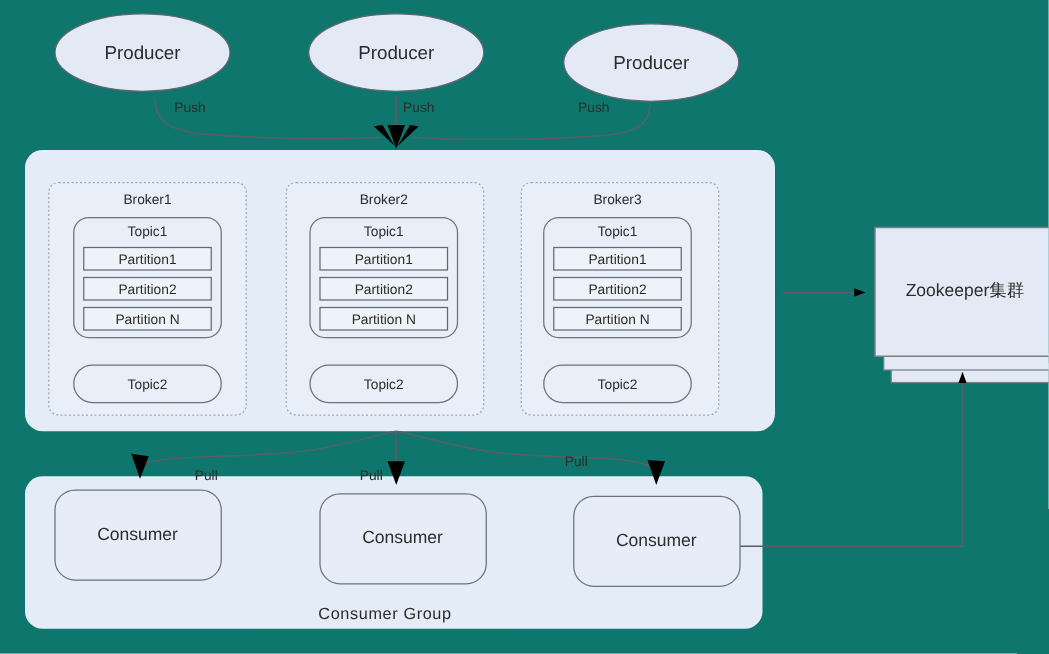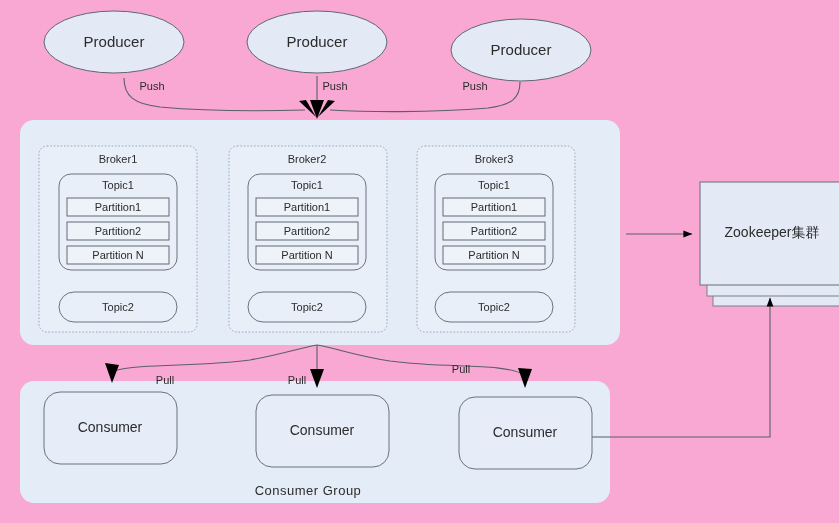--- a/index.html
+++ b/index.html
@@ -7,21 +7,21 @@
     padding: 0;
     background: #ffffff;
   }
   body {
     font-family: "Liberation Sans", sans-serif;
   }
   #canvas {
     position: relative;
     width: 839px;
     height: 523px;
-    background: #f9a8d4;
+    background: #0f766e;
     overflow: hidden;
   }
   svg#diagram {
     position: absolute;
     top: 0;
     left: 0;
     width: 839px;
     height: 523px;
   }
   text {

